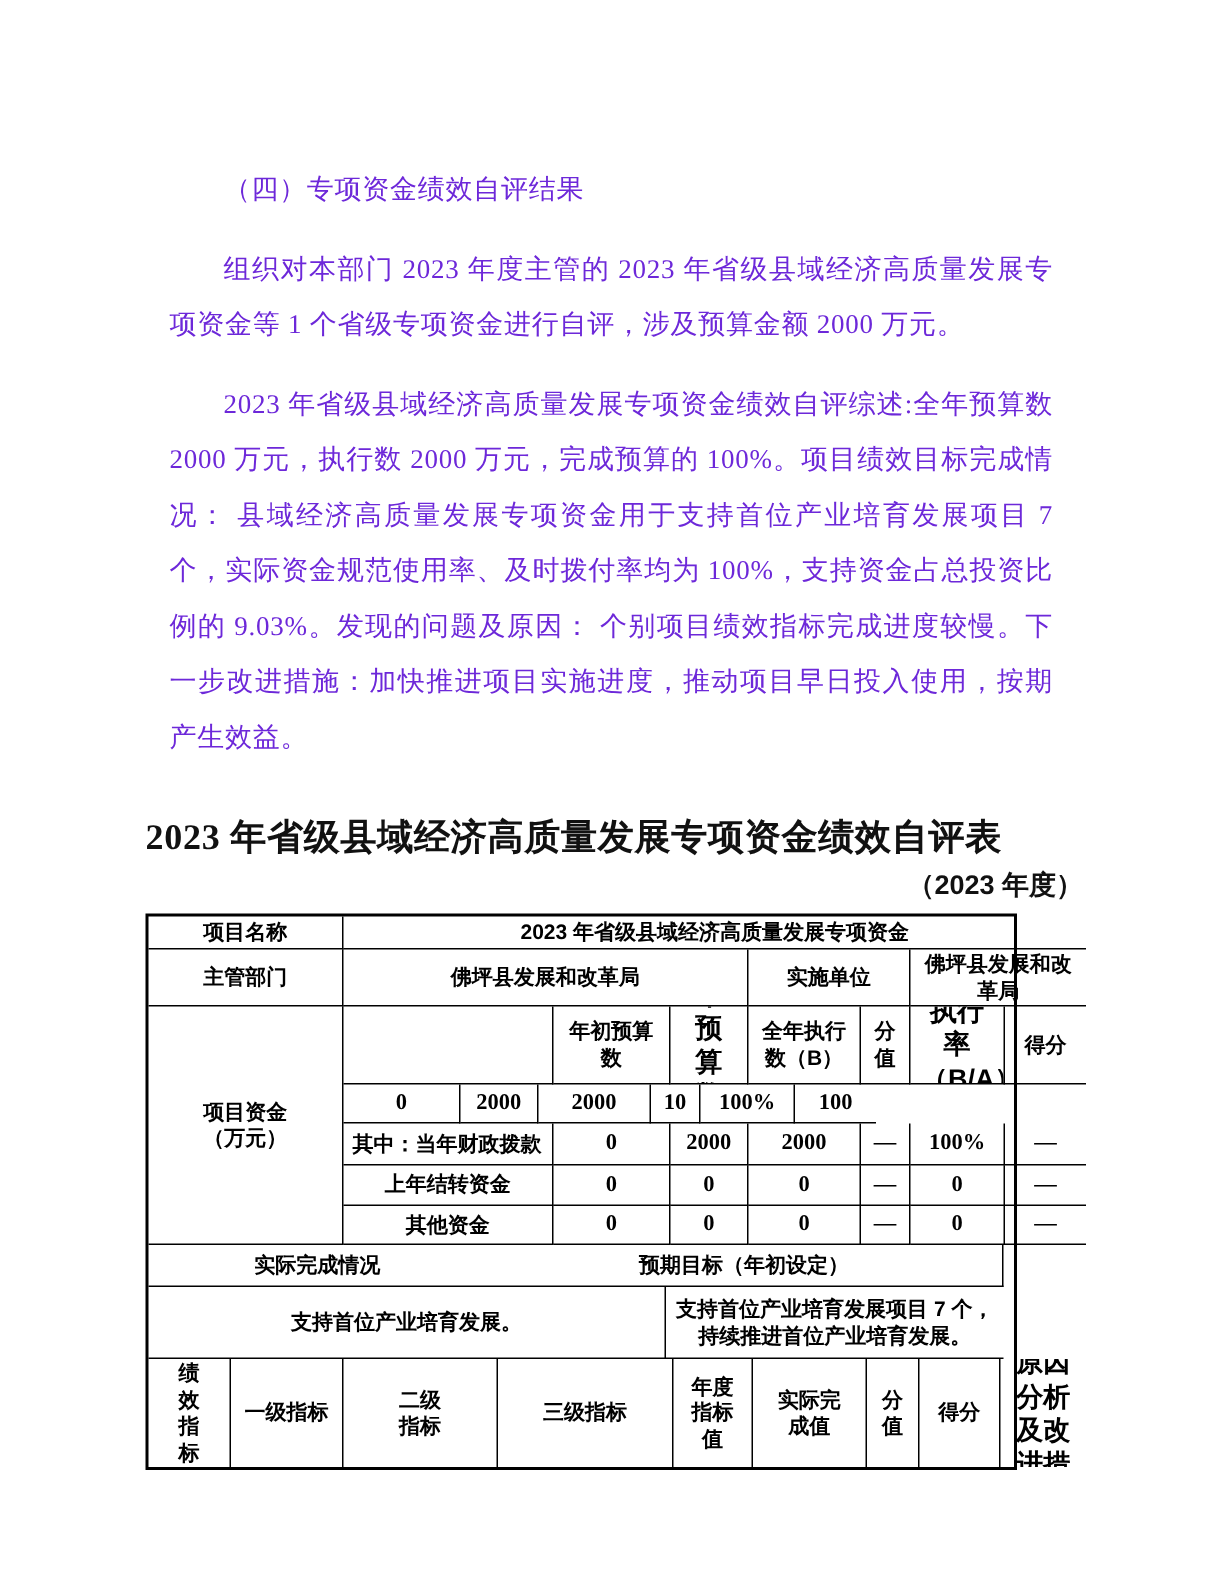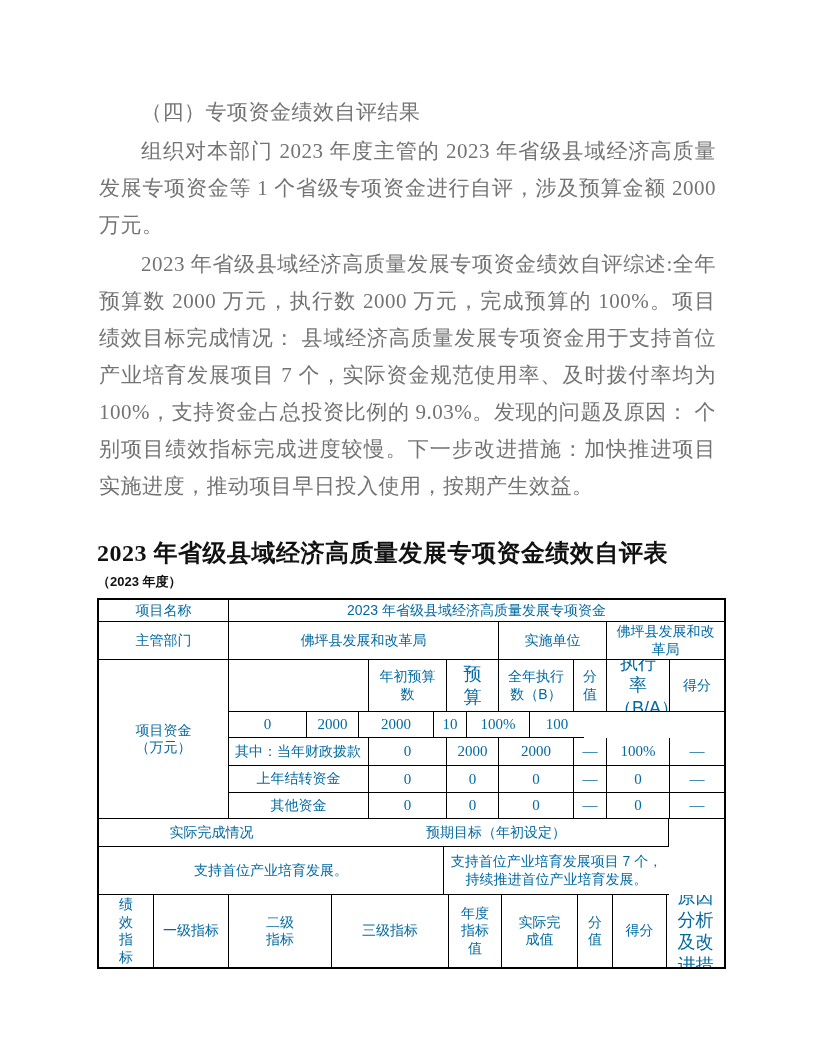--- a/index.html
+++ b/index.html
@@ -10,56 +10,56 @@
     background: #ffffff;
     overflow: hidden;
     box-sizing: border-box;
     padding: 92px 94px 0 97px;
     color: #1c1c1c;
     font-family: "Liberation Serif", "DejaVu Serif", serif;
   }
   
   .bodytext { width: 621px; }
   .bodytext p {
-    margin: 2px;
-    font-size: 21px;
+    margin: 16px;
+    font-size: 18px;
     line-height: 37px;
     text-align: justify;
     text-indent: 2em;
     letter-spacing: 0.5px;
-    color: #737373;
+    color: #6d28d9;
   }
   
   .ttitle {
     width: 625px;
     margin: 32px 0 4px 0;
     font-size: 24px;
     font-weight: bold;
     letter-spacing: 0.5px;
     color: #111;
     font-family: "Liberation Serif", "DejaVu Serif", serif;
   }
   .tsub {
     width: 625px;
-    text-align: left;
-    font-size: 13px;
+    text-align: right;
+    font-size: 18px;
     font-weight: bold;
     margin-bottom: 7px;
     color: #111;
     font-family: "Liberation Sans", "DejaVu Sans", sans-serif;
   }
   
   .ftable {
-    width: 629px;
+    width: 581px;
     box-sizing: border-box;
     border: 2px solid #000;
     font-family: "Liberation Sans", "DejaVu Sans", sans-serif;
     font-size: 14px;
-    font-weight: 400;
-    color: #0369a1;
+    font-weight: 700;
+    color: #000000;
   }
   .trow { display: flex; }
   .vstack { display: flex; flex-direction: column; }
   .cell {
     box-sizing: border-box;
     border-right: 1px solid #000;
     border-bottom: 1px solid #000;
     display: flex;
     align-items: center;
     justify-content: center;

